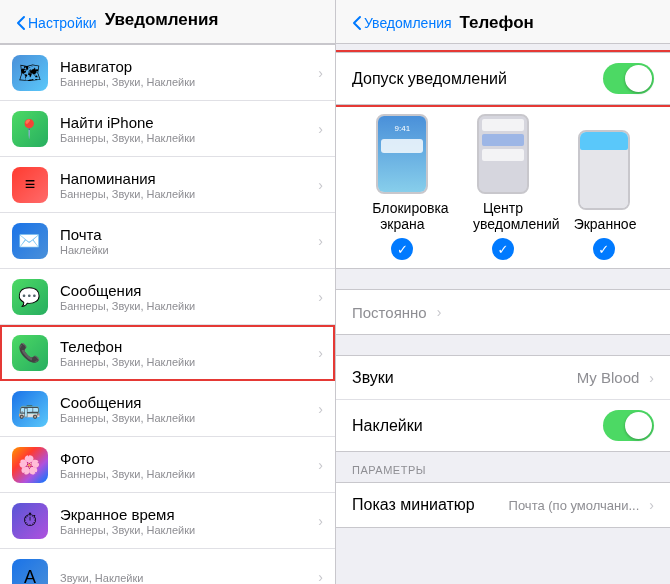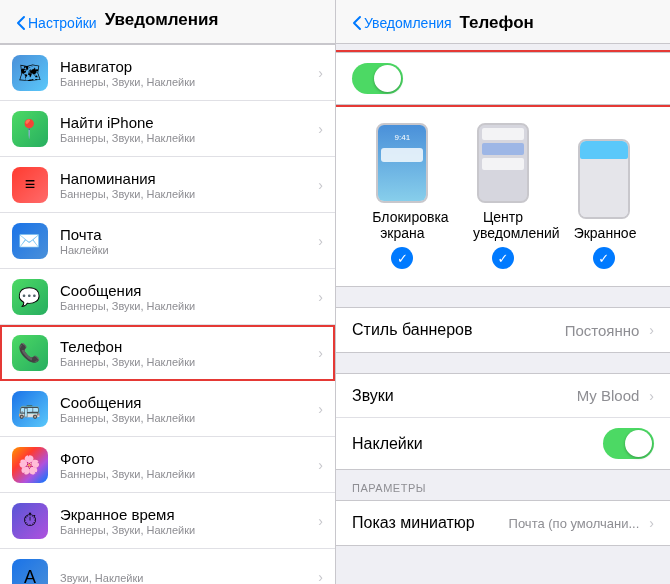--- a/index.html
+++ b/index.html
@@ -202,21 +202,21 @@
       color: #8e8e93;
       letter-spacing: 0.5px;
       text-transform: uppercase;
     }
 
     
     .alert-styles {
       background: #fff;
       border-top: 1px solid #c8c7cc;
       border-bottom: 1px solid #c8c7cc;
-      padding: 17px 16px;
+      padding: 8px 16px;
     }
 
     .alert-options {
       display: flex;
       justify-content: space-around;
       align-items: flex-end;
     }
 
     .alert-option {
       display: flex;
@@ -435,20 +435,21 @@
       <span>Уведомления</span>
     </div>
     <span class="nav-title" style="margin-left:8px;">Телефон</span>
   </div>
 
   <div class="right-content">
 
     <div style="margin-top:0; padding: 0;">
       <div class="settings-section highlighted-box" style="margin: 8px 0 0 0;">
         <div class="settings-row">
+          <span class="settings-row-label">Допуск уведомлений</span>
           <div class="toggle on">
             <div class="toggle-thumb"></div>
           </div>
         </div>
       </div>
     </div>
 
 
     <div class="alert-styles">
       <div class="alert-options">
@@ -486,21 +487,20 @@
           <span class="alert-label">Экранное</span>
           <div class="check-circle">✓</div>
         </div>
       </div>
     </div>
 
     <div class="spacer"></div>
 
     <div class="settings-section">
       <div class="settings-row">
-        <span class="settings-row-label">Стиль баннеров</span>
         <span class="settings-row-value">Постоянно</span>
         <span class="chevron">›</span>
       </div>
     </div>
 
     <div class="spacer"></div>
 
     <div class="settings-section">
       <div class="settings-row">
         <span class="settings-row-label">Звуки</span>

